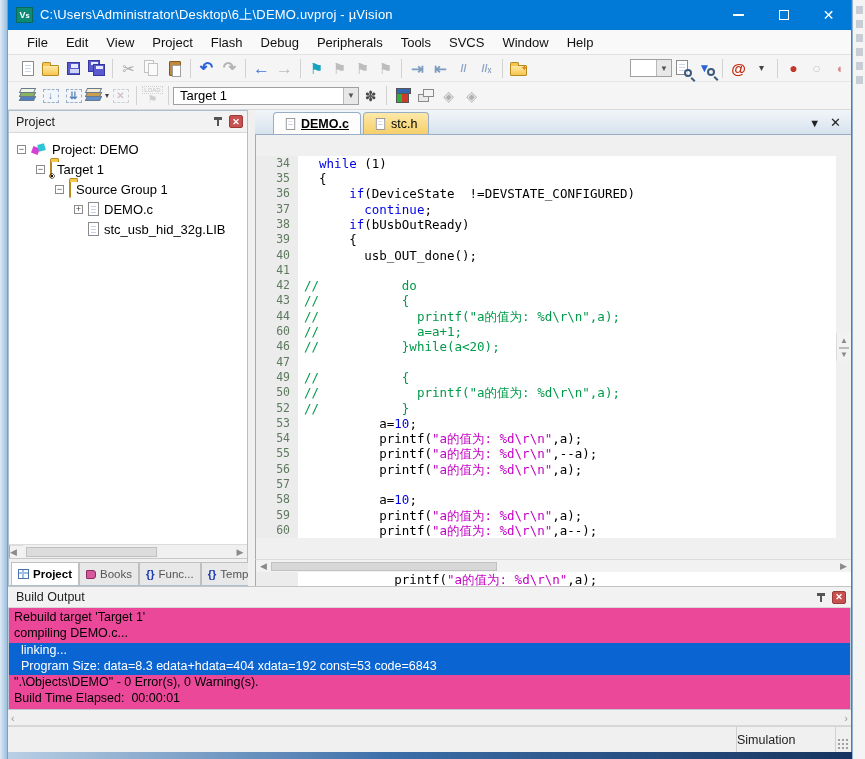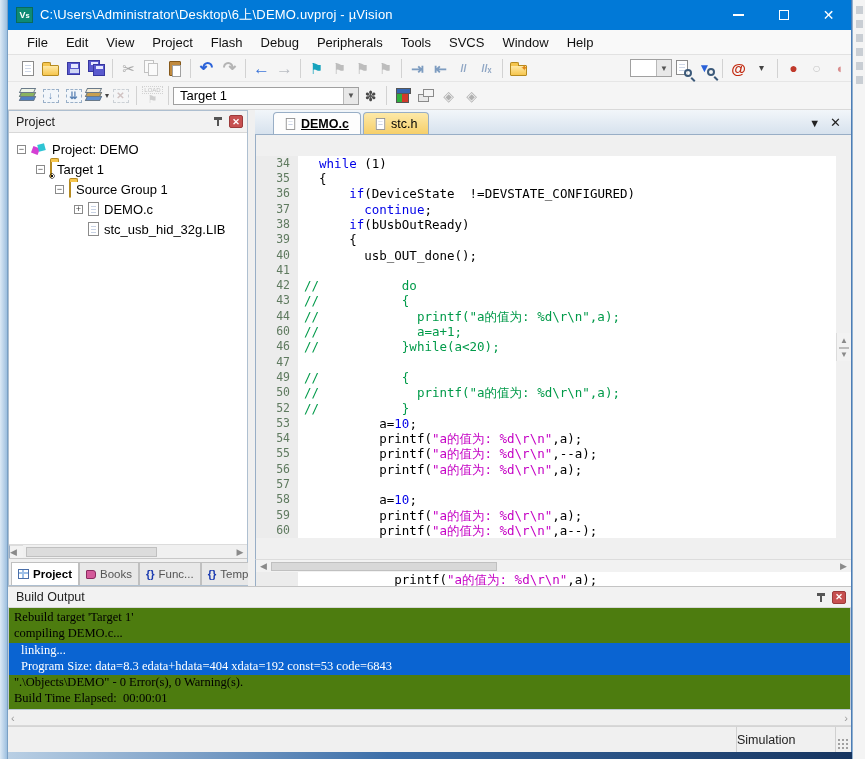--- a/index.html
+++ b/index.html
@@ -149,22 +149,22 @@
   .vscroll .thumb { position:absolute; left:2px; right:2px; top:45%; height:16%; background:#d2d2d2; border:1px solid #bcbcbc; }
 
   .code-hscroll { height:13px; background:#f2f2f2; border-top:1px solid #dcdcdc; display:flex; align-items:center; flex:0 0 auto; border-left:1px solid #98aec6; }
   .code-hscroll .arr { width:15px; color:#8a8a8a; font-size:9px; text-align:center; }
   .code-hscroll .thumb { height:9px; width:38%; background:#d8d8d8; border:1px solid #c0c0c0; }
   .partial-row { height:14px; overflow:hidden; background:linear-gradient(90deg,#ececec 42px,#fff 42px); border-left:1px solid #98aec6; flex:0 0 auto; font-family:"DejaVu Sans Mono","Liberation Mono",monospace; font-size:12.5px; }
 
   
   .build-header { height:22px; background:#f2f2f2; border-top:1px solid #c4c4c4; border-bottom:1px solid #d8d8d8; display:flex; align-items:center; padding:0 5px 0 8px; font-size:12.5px; color:#222; flex:0 0 auto; }
   .build-header .sp { flex:1; }
-  .build-body { flex:0 0 102px; background:#4d7c0f; border:1px solid #bcc8d4; border-top:none; overflow:hidden;
-      font-family:Liberation Serif, serif; font-size:12.5px; padding-top:2px; }
+  .build-body { flex:0 0 102px; background:#ec4899; border:1px solid #bcc8d4; border-top:none; overflow:hidden;
+      font-family:Liberation Sans, sans-serif; font-size:12.5px; padding-top:2px; }
   .bo-line { height:16.3px; padding-left:5px; white-space:pre; color:#000; }
   .bo-line.sel { background:#0a64d2; color:#fff;padding-left:12px; }
   .build-hscroll { height:16px; background:#f0f0f0; display:flex; align-items:center; justify-content:space-between; padding:0 3px; color:#9a9a9a; flex:0 0 auto; border-bottom:1px solid #d8d8d8; }
   .build-hscroll .arr { font-size:11px; }
 
   
   .statusbar { height:26px; background:#f0f0f0; border-top:1px solid #d4d4d4; display:flex; align-items:stretch; flex:0 0 auto; font-size:12.5px; color:#222; }
   .statusbar .sp { flex:1; }
   .status-cell { width:100px; border-left:1px solid #d0d0d0; border-right:1px solid #d0d0d0; display:flex; align-items:center; }
   .grip { width:14px; align-self:flex-end; height:14px; margin:0 1px 1px 0;

